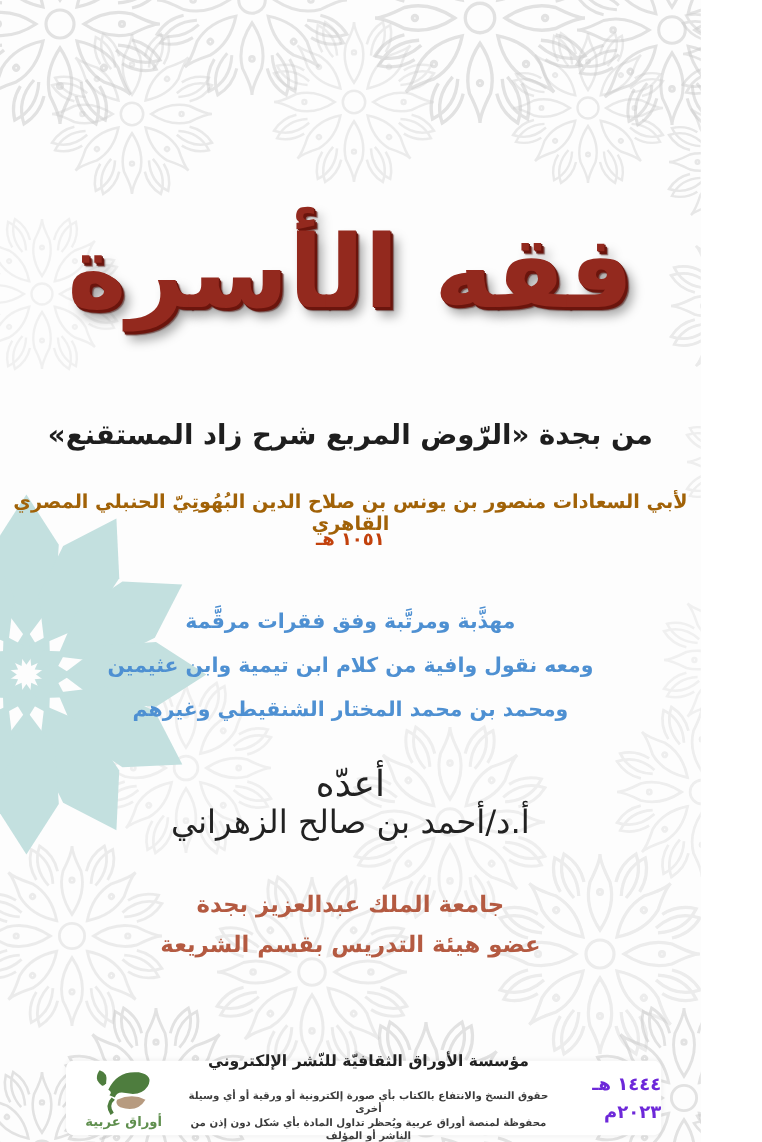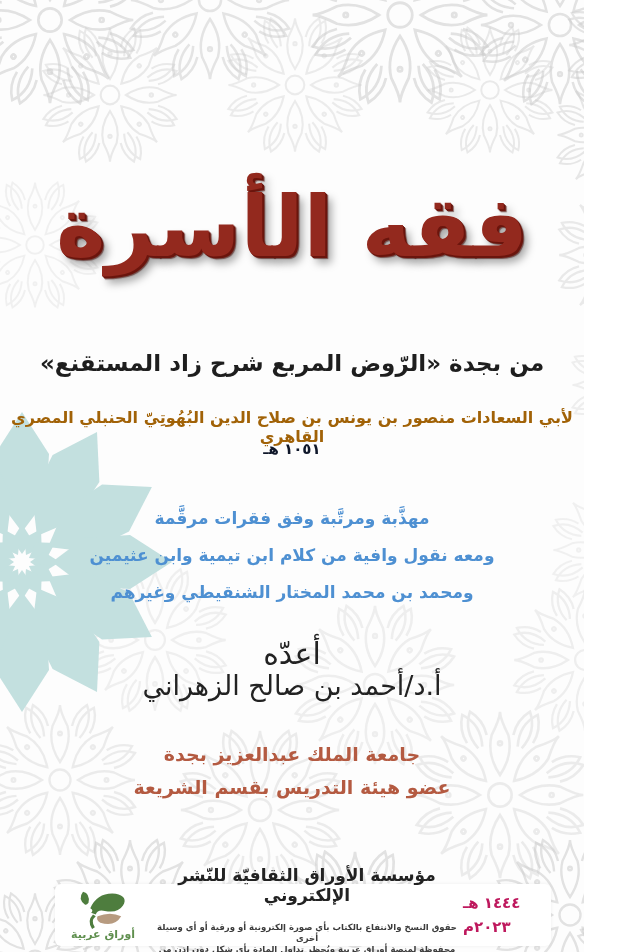--- a/index.html
+++ b/index.html
@@ -38,21 +38,21 @@
   .author-line{
     top:408px;
     font-size:16px;
     font-weight:bold;
     color:#a16207;
   }
   .death-year{
     top:440px;
     font-size:15px;
     font-weight:bold;
-    color:#0f172a;
+    color:#c2410c;
   }
   .features{
     top:500px;
     font-size:17px;
     font-weight:bold;
     color:#4e90d2;
     line-height:37px;
   }
   .prepared-label{
     top:636px;
@@ -98,36 +98,36 @@
     direction:rtl;
     margin-top:-2px;
   }
   .footer-center{
     flex:1 1 auto;
     text-align:center;
     direction:rtl;
     padding:0 4px;
   }
   .footer-publisher{
-    font-size:17px;
+    font-size:13px;
     font-weight:bold;
     color:#222222;
     margin-bottom:17px;
   }
   .footer-copy{
     font-size:8.5px;
     font-weight:bold;
     color:#3c3c3c;
     line-height:11px;
   }
   .footer-dates{
     flex:0 0 auto;
     width:88px;
-    text-align:left;
-    color:#be185d;
+    text-align:right;
+    color:#6d28d9;
     font-size:15px;
     font-weight:bold;
     line-height:24px;
     direction:rtl;
   }
 </style>
 </head>
 <body>
 
 <div class="page">

